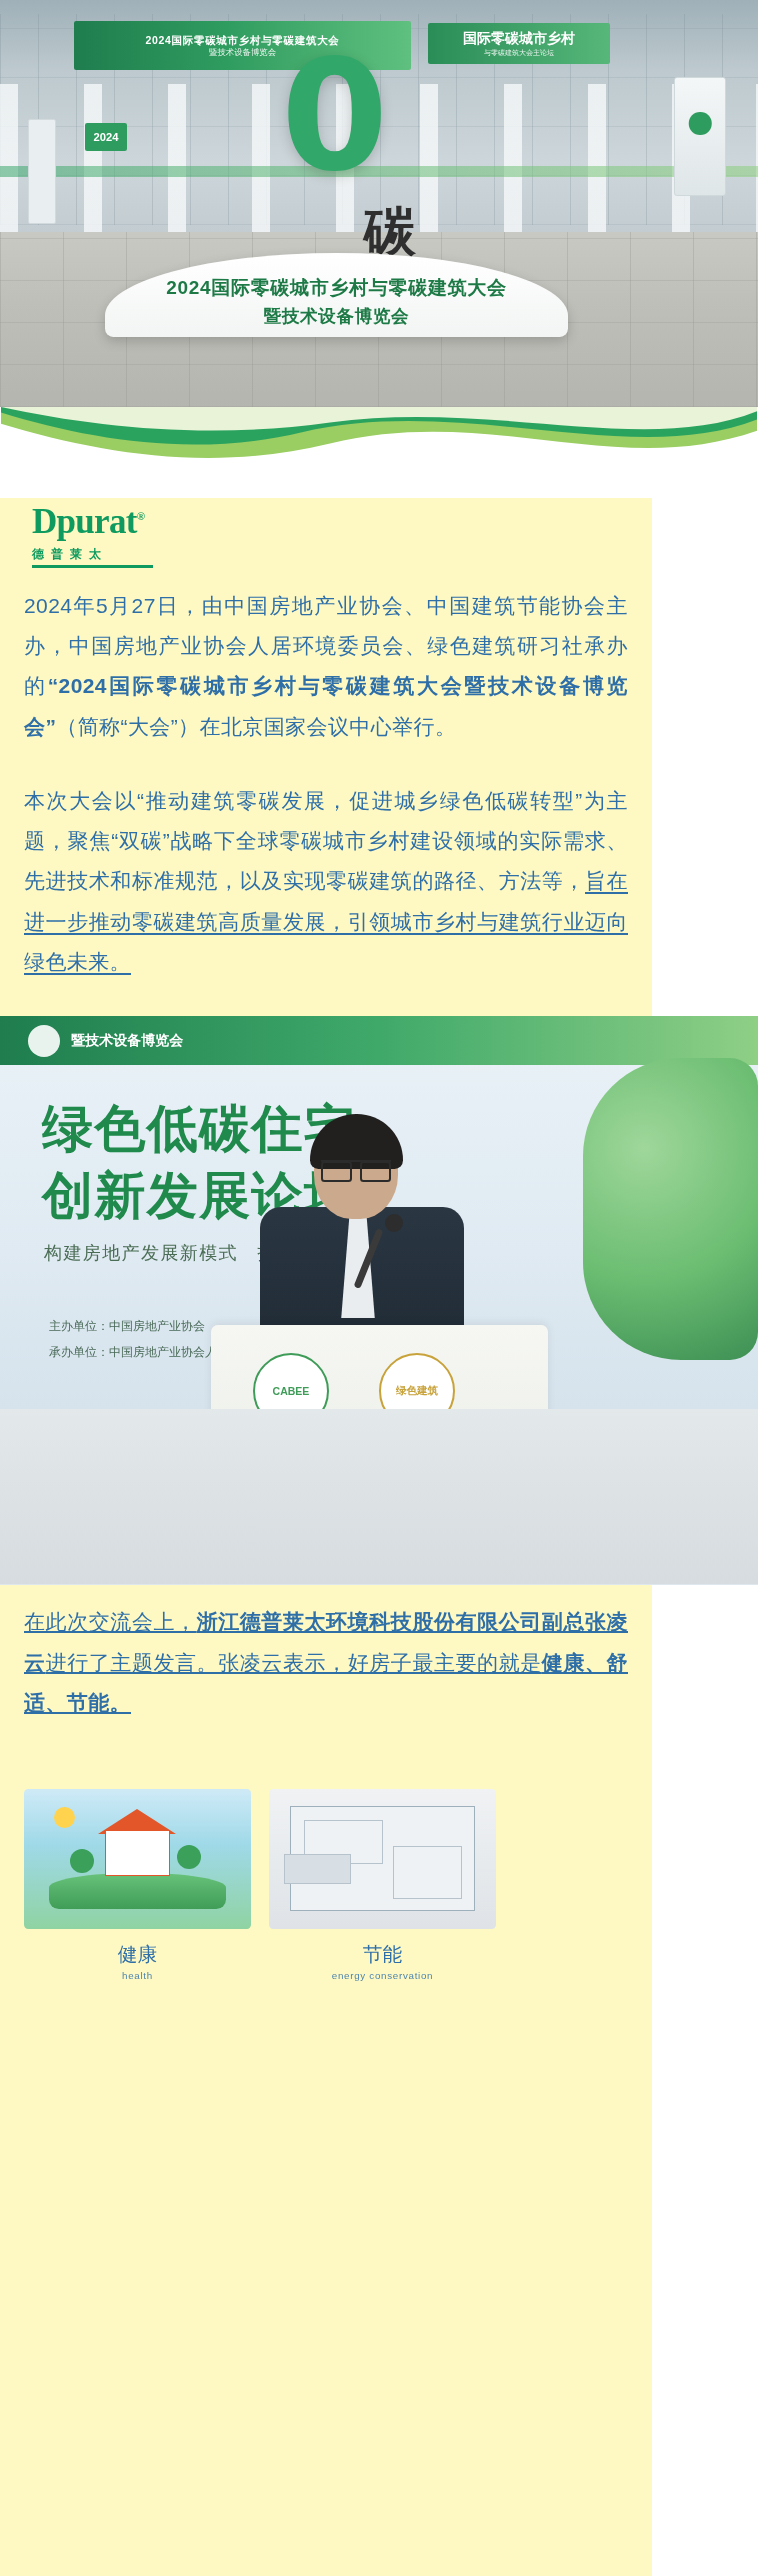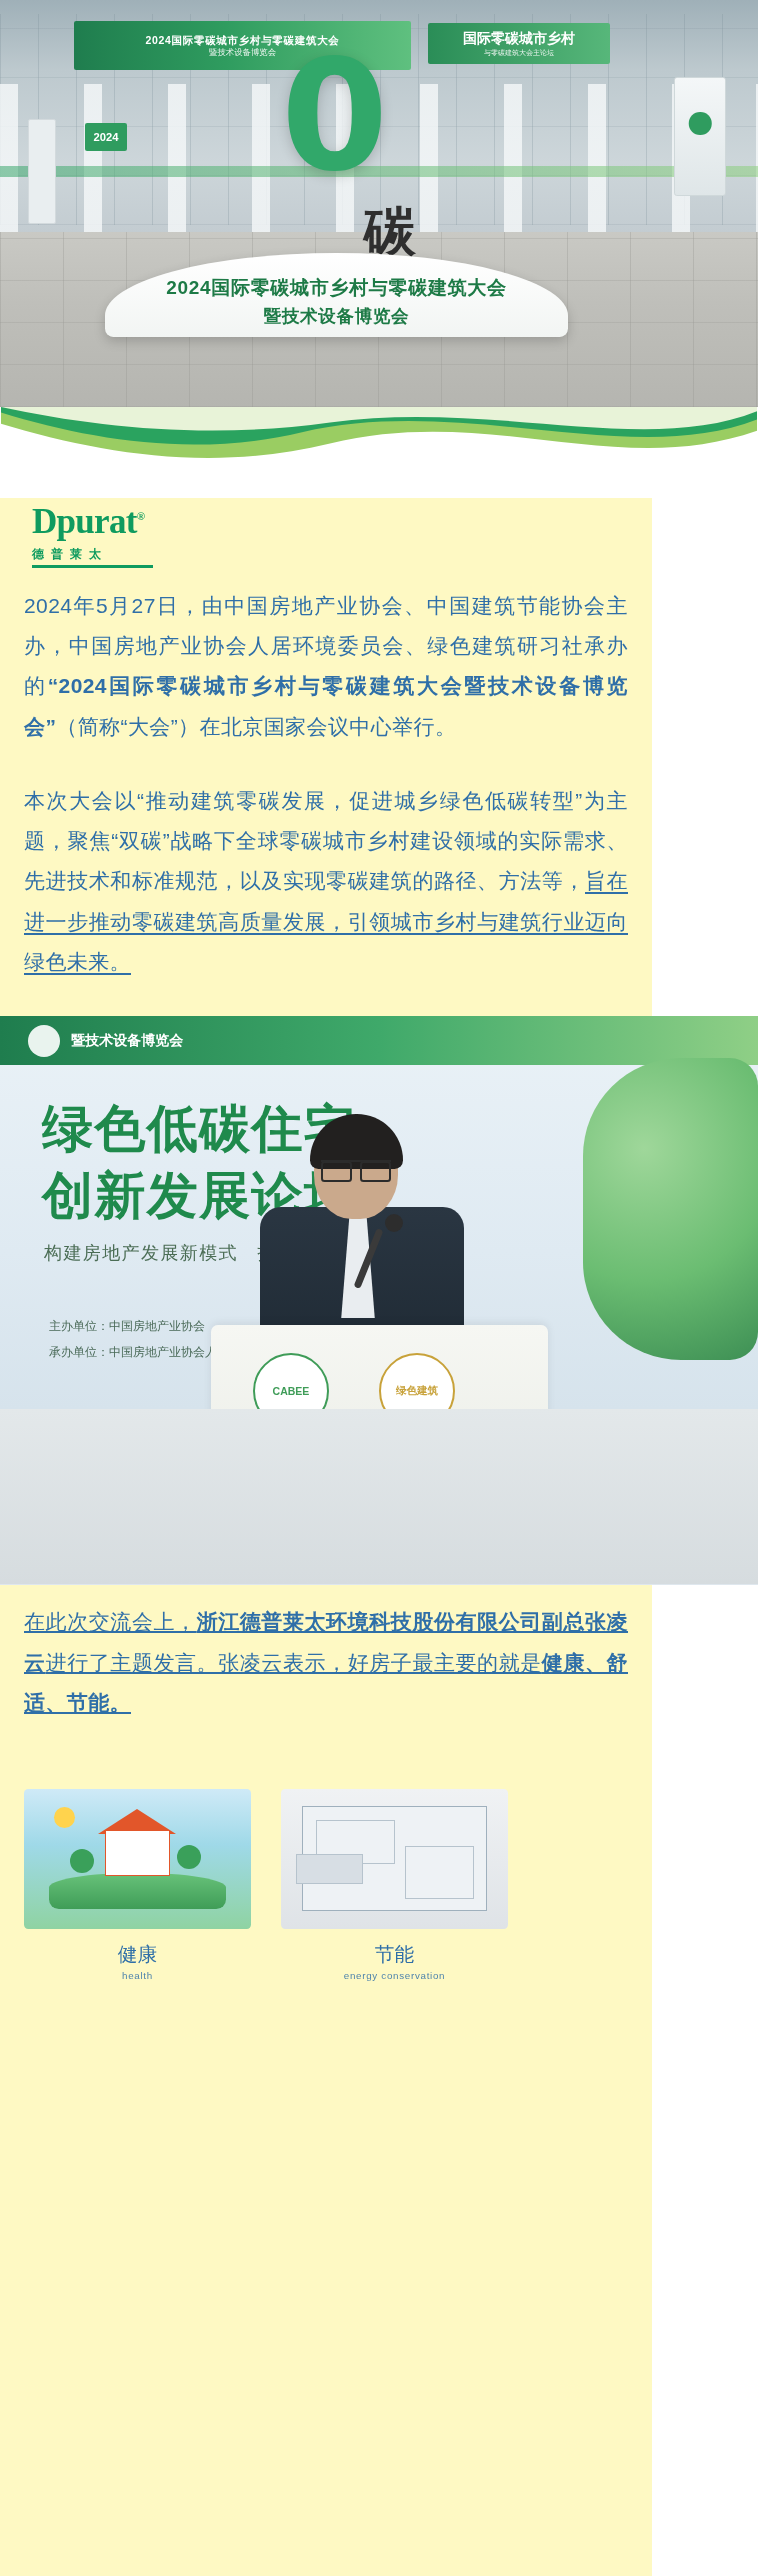--- a/index.html
+++ b/index.html
@@ -252,21 +252,21 @@
     position:absolute; left:0; top:393px; width:758px; height:175px;
     background: linear-gradient(180deg,#e3e8ea 0%, #d6dcdf 100%);
   }
   .p2-mic-stand {
     position:absolute; left:421px; top:211px; width:5.6px; height:105px;
     background:#333; border-radius:2.8px; transform:rotate(-8deg);
   }
 
   
   .cards {
-    display:flex; gap:30px; padding: 32px 24px 0 24px;
+    display:flex; gap:18px; padding: 32px 24px 0 24px;
   }
   .card { width: 227px; }
   .card-img {
     width:227px; height:140px; border-radius:4.2px; overflow:hidden; position:relative;
   }
   .card-img.health {
     background: linear-gradient(180deg,#cfeaf7 0%, #9fd9e8 40%, #8fd3a2 100%);
   }
   .ci-house {
     position:absolute; left:81px; top:41px; width:65px; height:46px; background:#fff;

